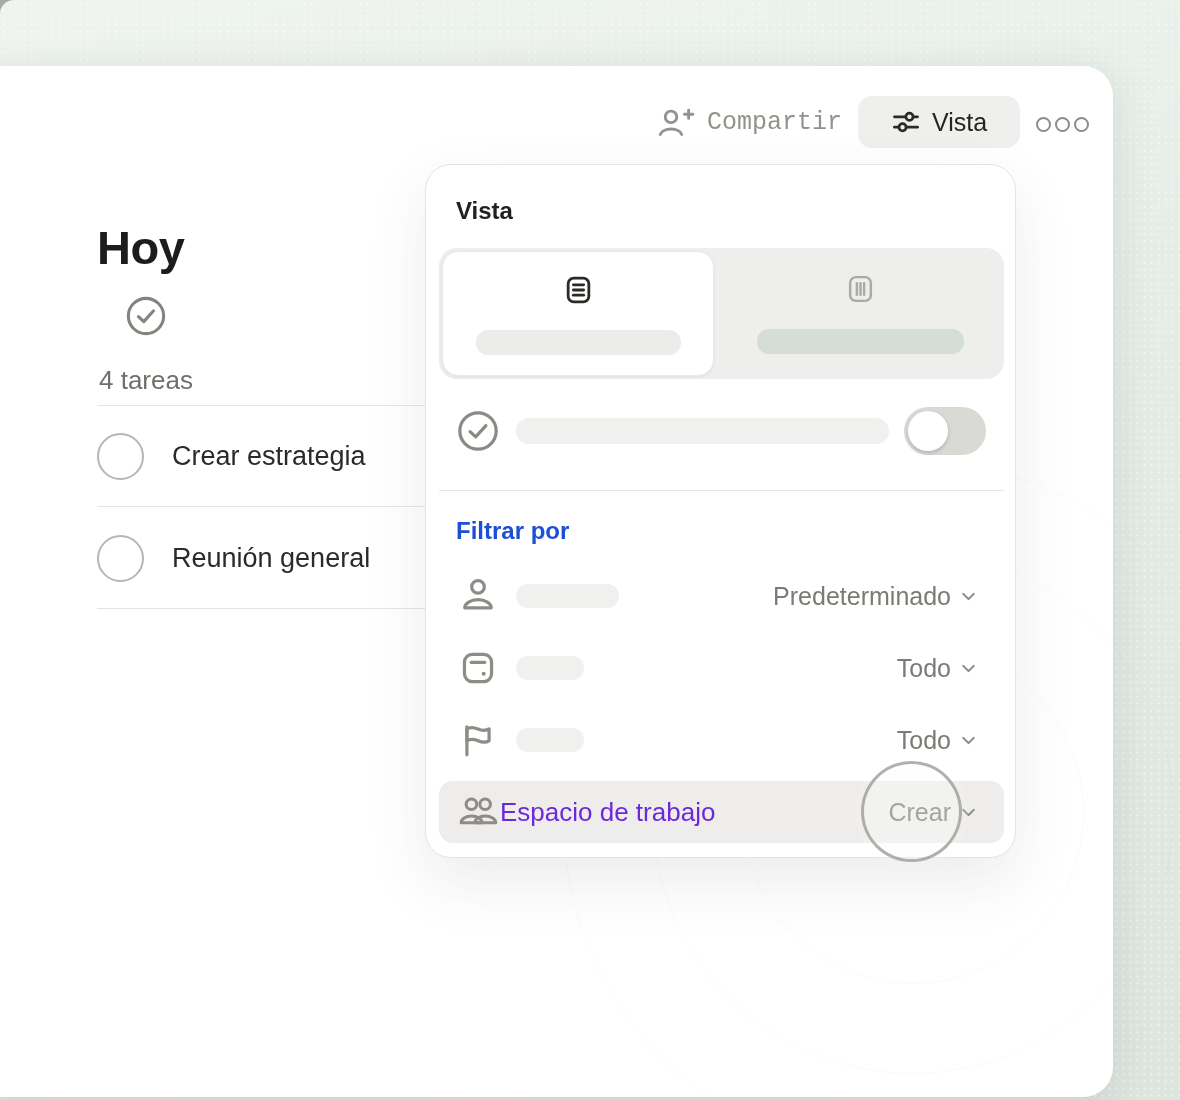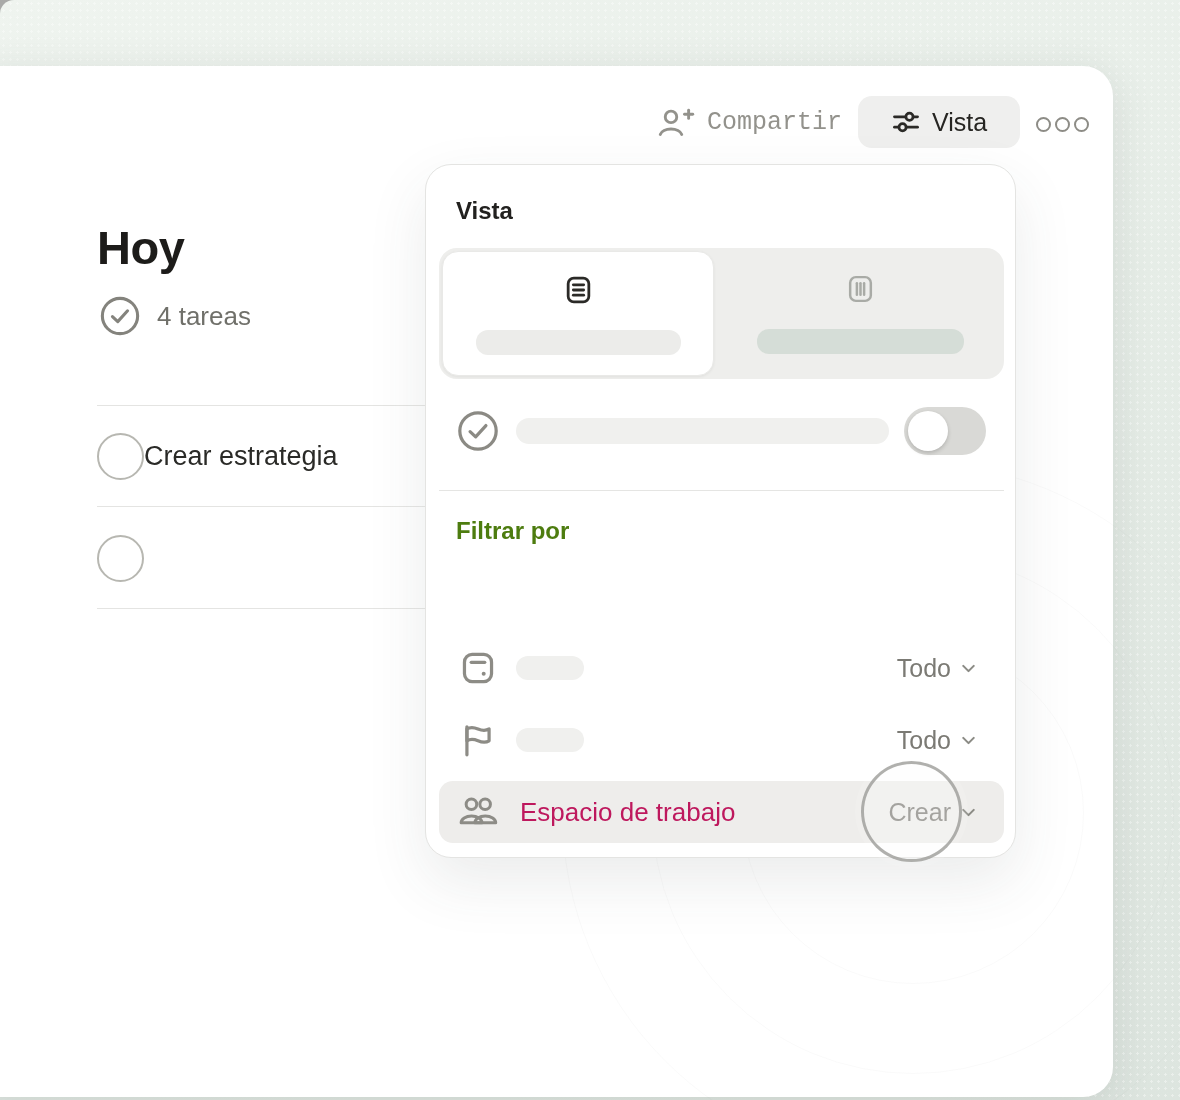--- a/index.html
+++ b/index.html
@@ -52,30 +52,30 @@
   }
   .more-btn i{display:block;width:11px;height:11px;border:2.4px solid #8d8c86;border-radius:50%;}
 
   
   .page-title{
     position:absolute;left:97px;top:220px;z-index:2;
     font-size:47px;font-weight:700;color:#1d1c1a;letter-spacing:-.5px;
   }
   .subtitle{
     position:absolute;left:99px;top:295px;z-index:2;
-    display:flex;align-items:center;gap:16px;
+    display:flex;align-items:center;gap:28px;flex-direction:column;
   }
   .subtitle-label{font-size:26px;color:#70706a;}
   .task-divider{position:absolute;left:97px;width:333px;height:1px;background:#e4e4e2;z-index:2;}
   .task-row{position:absolute;left:97px;width:333px;height:96px;display:flex;align-items:center;z-index:2;}
   .task-checkbox{
     width:47px;height:47px;border:2px solid #b7b7b1;border-radius:50%;
     box-sizing:border-box;flex:none;cursor:pointer;
   }
-  .task-label{font-size:27px;color:#2a2a27;white-space:nowrap;}
+  .task-label{margin-left:28px;font-size:27px;color:#2a2a27;white-space:nowrap;}
 
   
   .popover{
     position:absolute;left:425px;top:164px;width:591px;height:694px;z-index:5;
     background:#fff;border:1px solid #e4e4e2;border-radius:26px;box-sizing:border-box;
     box-shadow:0 24px 60px rgba(60,70,65,.10);
   }
   .pop-title{position:absolute;left:30px;top:32px;font-size:24px;font-weight:700;color:#22211f;}
   .seg-control{
     position:absolute;left:13px;top:83px;width:565px;height:131px;
@@ -103,33 +103,33 @@
   .toggle-bar{margin-left:16px;width:373px;height:26px;border-radius:13px;background:#f0f0ee;}
   .toggle{
     margin-left:auto;margin-right:18px;width:82px;height:48px;border-radius:24px;
     background:#d9d9d6;position:relative;cursor:pointer;flex:none;
   }
   .toggle .knob{
     position:absolute;left:4px;top:4px;width:40px;height:40px;border-radius:50%;
     background:#fff;box-shadow:0 2px 4px rgba(0,0,0,.18);
   }
   .pop-divider{position:absolute;left:13px;top:325px;width:565px;height:1px;background:#e5e5e3;}
-  .filter-title{position:absolute;left:30px;top:352px;font-size:24px;font-weight:700;color:#4d7c0f;}
+  .filter-title{position:absolute;left:30px;top:352px;font-size:24px;font-weight:700;color:#1d4ed8;}
 
   .filter-row{
     position:absolute;left:13px;width:565px;height:62px;
     display:flex;align-items:center;box-sizing:border-box;border-radius:14px;cursor:pointer;
   }
   .filter-row.highlight{background:#eeedeb;}
   .row-icon{width:44px;height:44px;flex:none;display:flex;align-items:center;justify-content:center;}
   .filter-row .row-icon{margin-left:17px;}
   .row-bar{margin-left:16px;height:24px;border-radius:12px;background:#f0f0ee;}
   .row-bar.w1{width:103px;}
   .row-bar.w2{width:68px;}
-  .row-label{margin-left:20px;font-size:26px;color:#be185d;white-space:nowrap;}
+  .row-label{font-size:26px;color:#6d28d9;white-space:nowrap;}
   .row-value{
     margin-left:auto;margin-right:25px;display:flex;align-items:center;gap:7px;
   }
   .row-value span{font-size:25px;color:#7b7a74;white-space:nowrap;}
 
   .click-circle{
     position:absolute;left:861px;top:761px;width:101px;height:101px;z-index:10;
     border:3px solid rgba(150,150,145,.75);border-radius:50%;
     background:rgba(252,252,251,.32);box-sizing:border-box;
     box-shadow:0 0 0 6px rgba(255,255,255,.12);
@@ -191,20 +191,21 @@
   </div>
 
   <div class="task-divider" style="top:405px;"></div>
   <div class="task-row" style="top:408px;">
     <div class="task-checkbox"></div>
     <div class="task-label">Crear estrategia</div>
   </div>
   <div class="task-divider" style="top:506px;"></div>
   <div class="task-row" style="top:510px;">
     <div class="task-checkbox"></div>
+    <div class="task-label">Reunión general</div>
   </div>
   <div class="task-divider" style="top:608px;"></div>
 
   <div class="popover-glow"></div>
 
   <div class="popover">
     <div class="pop-title">Vista</div>
 
     <div class="seg-control">
       <div class="seg selected">
@@ -240,20 +241,35 @@
       </span>
       <span class="toggle-bar"></span>
       <span class="toggle">
           <span class="knob"></span>
         </span>
     </div>
 
     <div class="pop-divider"></div>
     <div class="filter-title">Filtrar por</div>
 
+    <div class="filter-row" style="top:400px;">
+      <span class="row-icon">
+        <svg width="40" height="40" viewBox="0 0 26 26" fill="none" stroke="#8d8c86" stroke-width="2.1" stroke-linecap="round" stroke-linejoin="round">
+          <circle cx="13" cy="7.1" r="4.1"></circle>
+          <path d="M4.4 20.7 a8.6 5.3 0 0 1 17.2 0 z"></path>
+        </svg>
+      </span>
+      <span class="row-bar w1"></span>
+      <span class="row-value">
+        <span>Predeterminado</span>
+        <svg width="21" height="21" viewBox="0 0 20 20" fill="none" stroke="#8b8b85" stroke-width="2" stroke-linecap="round" stroke-linejoin="round">
+            <path d="M5 7.5 L10 12.5 L15 7.5"></path>
+          </svg>
+      </span>
+    </div>
 
     <div class="filter-row" style="top:472px;">
       <span class="row-icon">
         <svg width="40" height="40" viewBox="0 0 26 26" fill="none" stroke="#8d8c86" stroke-width="2.1" stroke-linecap="round" stroke-linejoin="round">
           <rect x="4.2" y="4.2" width="17.6" height="17.6" rx="5"></rect>
           <line x1="8.6" y1="9.3" x2="17.4" y2="9.3"></line>
           <circle cx="16.7" cy="16.7" r="1.3" fill="#8d8c86" stroke="none"></circle>
         </svg>
       </span>
       <span class="row-bar w2"></span>

